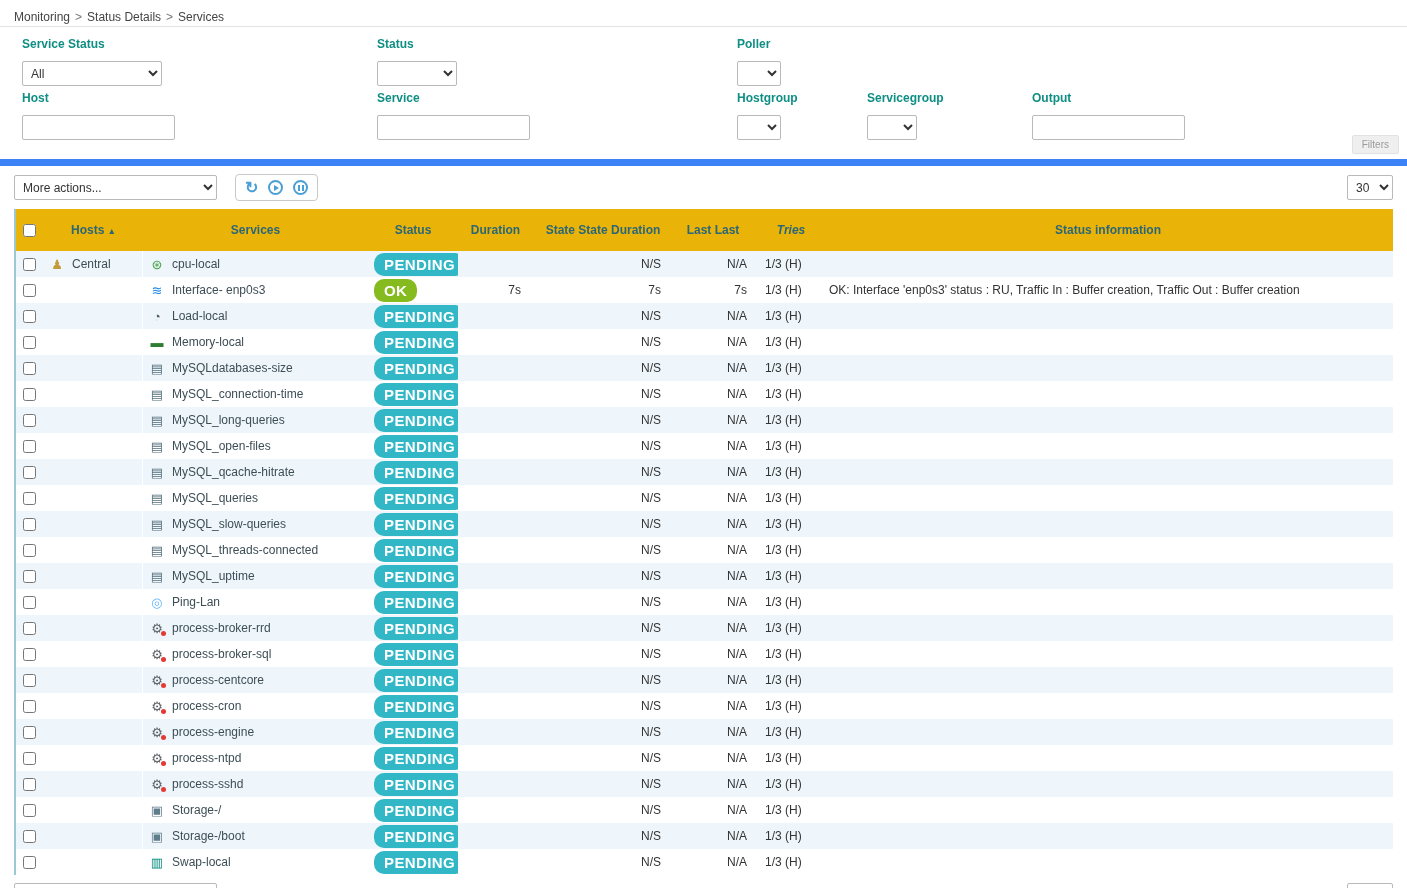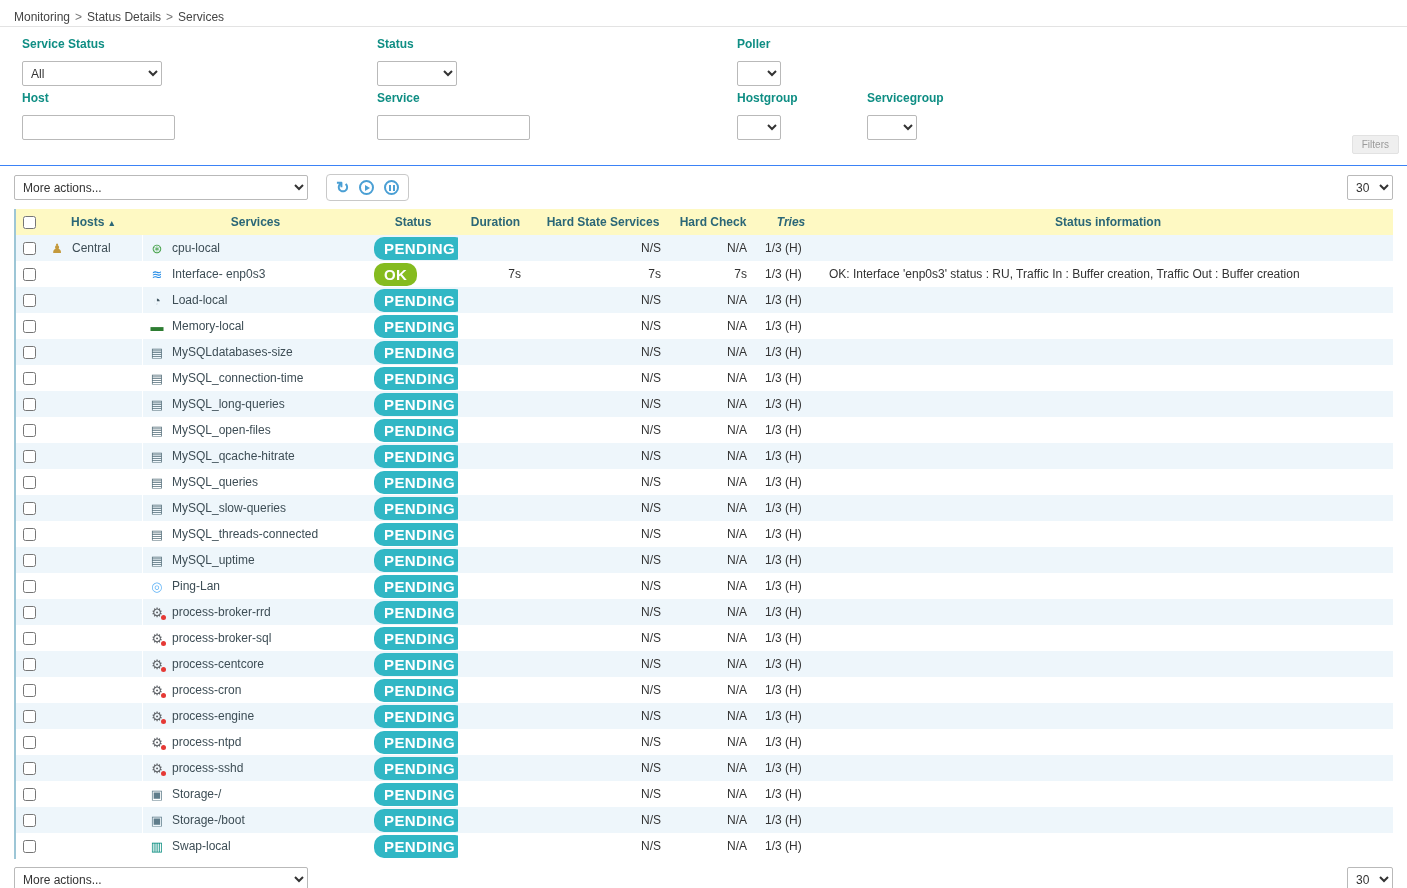--- a/index.html
+++ b/index.html
@@ -9,21 +9,21 @@
     font-family: "Liberation Sans", sans-serif;
     font-size: 12px; color: #333; background: #fff;
   }
 
   
   .breadcrumb { padding: 10px 14px 2px 14px; font-size: 12px; color: #444; border-bottom: 1px solid #e3e3e3; }
   .breadcrumb .crumb { color: #444; cursor: pointer; }
   .breadcrumb .sep { margin: 0 5px; color: #777; }
 
   
-  .filter-panel { position: relative; height: 139px; border-bottom: 1px solid #3b82f6; }
+  .filter-panel { position: relative; height: 139px; border-bottom: 7px solid #3b82f6; }
   .fgroup { position: absolute; }
   .fgroup label { display: block; color: #0f8e84; font-weight: bold; font-size: 12px; margin-bottom: 10px; }
   select, input[type="text"] {
     height: 25px; border: 1px solid #b9b9b9; border-radius: 2px; background: #fff;
     font-family: inherit; font-size: 12px; color: #333; padding: 0 4px;
   }
   .f-service-status { left: 22px; top: 10px; }
   .f-status         { left: 377px; top: 10px; }
   .f-poller         { left: 737px; top: 10px; }
   .f-host           { left: 22px; top: 64px; }
@@ -32,39 +32,39 @@
   .f-servicegroup   { left: 867px; top: 64px; }
   .f-output         { left: 1032px; top: 64px; }
   .w140 { width: 140px; } .w80 { width: 80px; } .w44 { width: 44px; } .w50 { width: 50px; } .w153 { width: 153px; }
   .filters-btn {
     position: absolute; right: 8px; top: 108px; background: #efefef; color: #9a9a9a;
     font-size: 10px; padding: 3px 9px; border: 1px solid #e2e2e2; border-radius: 2px; cursor: pointer;
   }
 
   
   .toolbar { display: flex; align-items: center; padding: 8px 14px; }
-  .more-actions { width: 294px; }
+  .more-actions { width: 203px; }
   .icon-group {
     display: flex; align-items: center; gap: 10px; border: 1px solid #c9c9c9;
     border-radius: 4px; height: 27px; padding: 0 9px; margin-left: 18px; background: #fff;
   }
   .refresh-icon { color: #4a9fd4; font-size: 16px; line-height: 1; cursor: pointer; font-weight: bold; }
   .circle-icon { width: 15px; height: 15px; border: 2px solid #4a9fd4; border-radius: 50%;
     display: flex; align-items: center; justify-content: center; cursor: pointer; }
   .play-tri { width: 0; height: 0; border-left: 5px solid #4a9fd4; border-top: 3.5px solid transparent; border-bottom: 3.5px solid transparent; margin-left: 1px; }
   .pause-bars { display: flex; gap: 2px; }
   .pause-bars i { display: block; width: 2px; height: 6px; background: #4a9fd4; }
   .page-size { margin-left: auto; width: 46px; }
 
   
   table.grid { margin: 0 14px; border-collapse: collapse; table-layout: fixed; width: 1379px; border-left: 2px solid #9dc6d6; }
   .c-check { width: 28px; } .c-hosts { width: 100px; } .c-services { width: 225px; }
   .c-status { width: 90px; } .c-duration { width: 75px; } .c-hsd { width: 140px; }
   .c-last { width: 80px; } .c-tries { width: 70px; } .c-info { width: auto; }
-  thead th { background: #fef9c3; color: #2b6777; font-weight: bold; height: 26px; padding: 0 6px; font-size: 12px; text-align: center; }
+  thead th { background: #eab308; color: #2b6777; font-weight: bold; height: 42px; padding: 0 6px; font-size: 12px; text-align: center; }
   th.th-tries { text-align: center; padding-left: 12px; font-style: italic; }
   tbody td { height: 26px; padding: 0 6px; font-size: 12px; color: #333; overflow: hidden; white-space: nowrap; }
   tbody tr:nth-child(odd) { background: #eef6fb; }
   td.td-check, th.th-check { text-align: center; }
   input[type="checkbox"] { width: 13px; height: 13px; margin: 0; vertical-align: middle; cursor: pointer; }
   .caret { font-size: 9px; margin-left: 5px; color: #2b6777; }
 
   .hostwrap, .svc { display: flex; align-items: center; gap: 7px; }
   .icon { width: 16px; display: inline-flex; justify-content: center; position: relative; font-size: 13px; line-height: 1; }
   .icon.dot::after { content: ""; position: absolute; right: -1px; bottom: -1px; width: 5px; height: 5px; border-radius: 50%; background: #e53935; }
@@ -110,20 +110,24 @@
     <label>Host</label>
     <input type="text" class="w153" value="" style="">
   </div>
   <div class="fgroup f-hostgroup">
     <label>Hostgroup</label>
     <select class="w44"><option></option></select>
   </div>
   <div class="fgroup f-servicegroup">
     <label>Servicegroup</label>
     <select class="w50"><option></option></select>
+  </div>
+  <div class="fgroup f-output">
+    <label>Output</label>
+    <input type="text" class="w153" value="" style="">
   </div>
   <span class="filters-btn">Filters</span>
 </div>
 
 <div class="toolbar">
   <select class="more-actions">
     <option>More actions...</option>
   </select>
   <div class="icon-group">
     <span class="refresh-icon">↻</span>
@@ -158,22 +162,22 @@
     <tr>
       <th class="th-check">
         <input type="checkbox" style="">
       </th>
       <th>
         <span>Hosts</span><span class="caret">▴</span>
       </th>
       <th>Services</th>
       <th>Status</th>
       <th>Duration</th>
-      <th>Hard State Services</th>
-      <th>Hard Check</th>
+      <th>State State Duration</th>
+      <th>Last Last</th>
       <th class="th-tries">Tries</th>
       <th>Status information</th>
     </tr>
   </thead>
   <tbody>
   <tr class="service-row">
     <td class="td-check"><input type="checkbox" style=""></td>
     <td class="td-hosts">
       <span class="hostwrap">
         <span class="icon" style="color: rgb(196, 154, 60);">♟</span>

